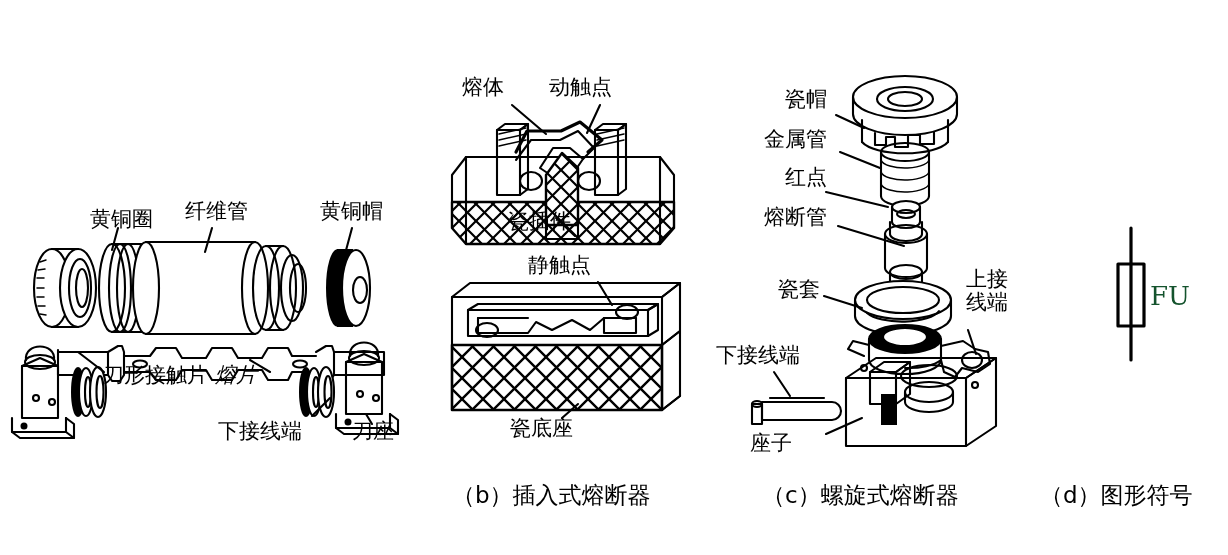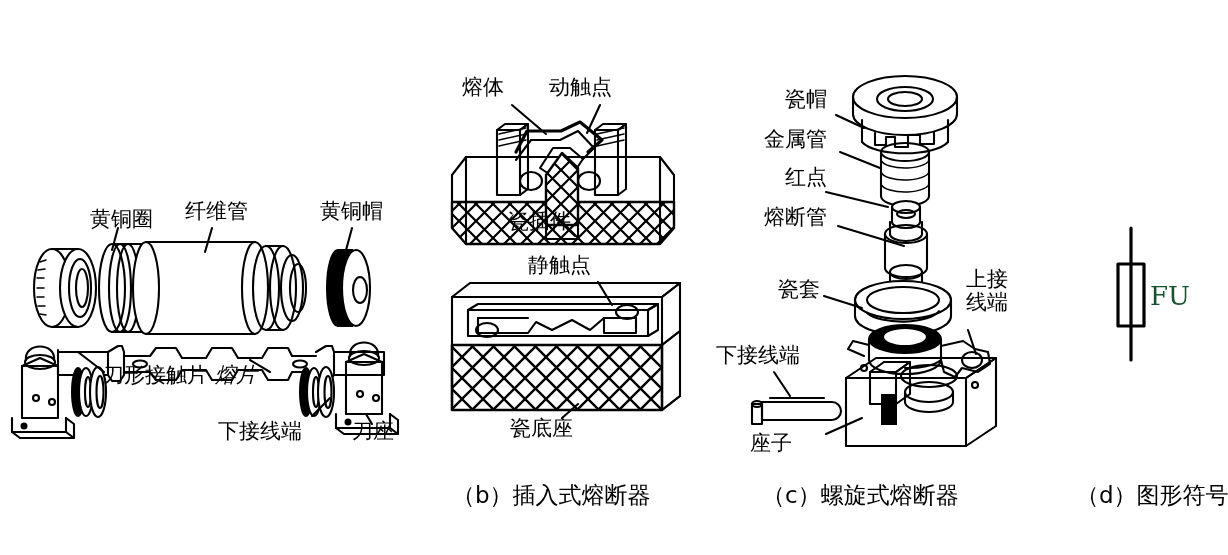--- a/index.html
+++ b/index.html
@@ -298,15 +298,15 @@
     <g>
       <path class="artT" d="M1131 228 L1131 360"></path>
       <rect class="whiteT" x="1118" y="264" width="26" height="62"></rect>
       <path class="artT" d="M1131 264 L1131 326"></path>
     </g>
   </svg>
   <div class="fu" style="left:1150px;top:281px;">FU</div>
 
   <div class="cap" style="left:452px;top:480px;">（b）插入式熔断器</div>
   <div class="cap" style="left:762px;top:480px;">（c）螺旋式熔断器</div>
-  <div class="cap" style="left:1040px;top:480px;margin-left:36px;">（d）图形符号</div>
+  <div class="cap" style="left:1040px;top:480px;">（d）图形符号</div>
 
 </div>
 
 </body></html>

